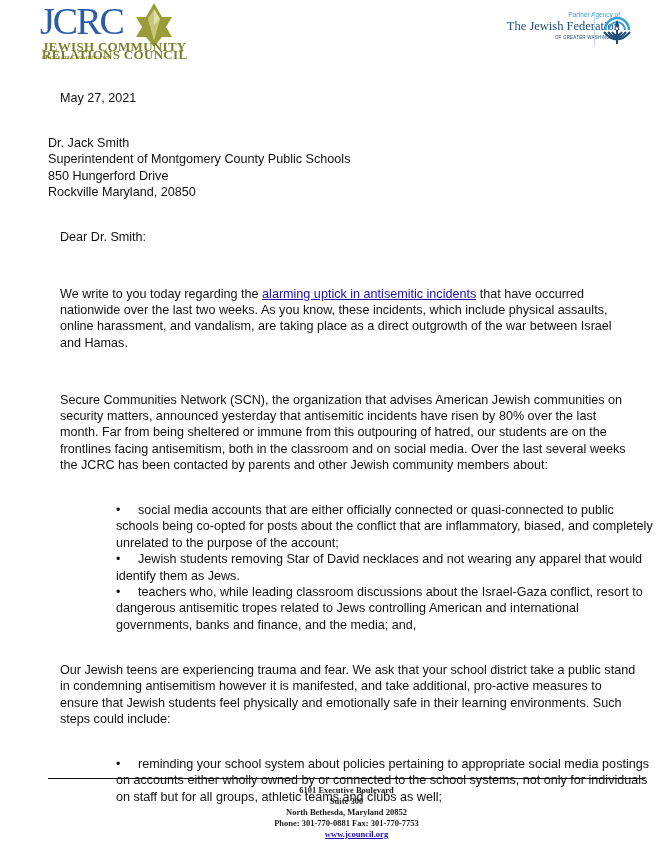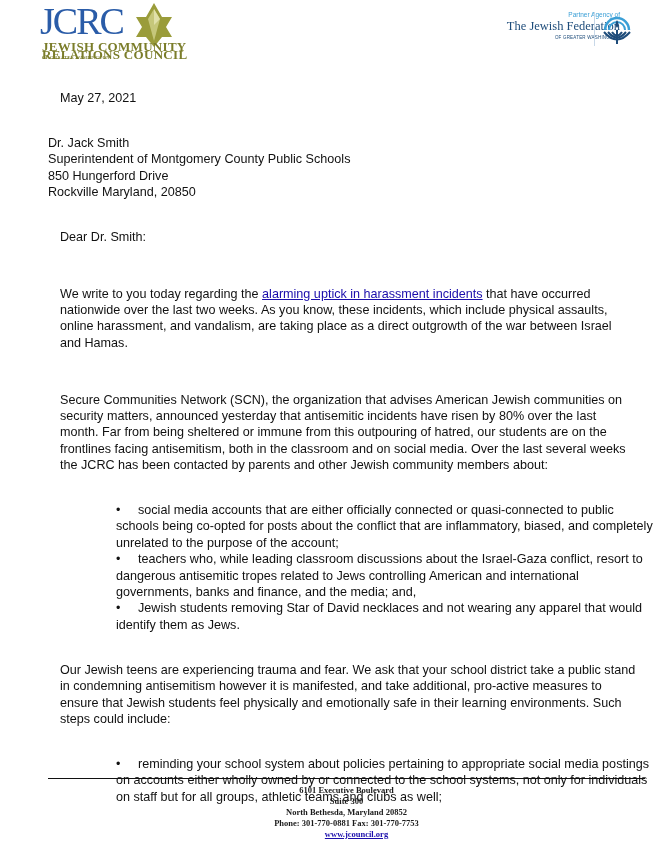--- a/index.html
+++ b/index.html
@@ -70,28 +70,28 @@
   <div class="gap"></div>
   <div>
     <div>Dr. Jack Smith</div>
     <div>Superintendent of Montgomery County Public Schools</div>
     <div>850 Hungerford Drive</div>
     <div>Rockville Maryland, 20850</div>
   </div>
   <div class="gap"></div>
   <p class="p">Dear Dr. Smith:</p>
   <div class="gap"></div>
-  <p class="p"><span>We write to you today regarding the </span><a class="link">alarming uptick in harassment incidents</a><span> that have occurred nationwide over the last two weeks.  As you know, these incidents, which include physical assaults, online harassment, and vandalism, are taking place as a direct outgrowth of the war between Israel and Hamas.</span></p>
+  <p class="p"><span>We write to you today regarding the </span><a class="link">alarming uptick in antisemitic incidents</a><span> that have occurred nationwide over the last two weeks.  As you know, these incidents, which include physical assaults, online harassment, and vandalism, are taking place as a direct outgrowth of the war between Israel and Hamas.</span></p>
   <div class="gap"></div>
   <p class="p">Secure Communities Network (SCN), the organization that advises American Jewish communities on security matters, announced yesterday that antisemitic incidents have risen by 80% over the last month. Far from being sheltered or immune from this outpouring of hatred, our students are on the frontlines facing antisemitism, both in the classroom and on social media.  Over the last several weeks the JCRC has been contacted by parents and other Jewish community members about:</p>
   <div class="gap"></div>
   <div class="bullets">
     <div><span class="bullet-dot">•</span><span>social media accounts that are either officially connected or quasi-connected to public schools being co-opted for posts about the conflict that are inflammatory, biased, and completely unrelated to the purpose of the account;</span></div>
+    <div><span class="bullet-dot">•</span><span>Jewish students removing Star of David necklaces and not wearing any apparel that would identify them as Jews.</span></div>
     <div><span class="bullet-dot">•</span><span>teachers who, while leading classroom discussions about the Israel-Gaza conflict, resort to dangerous antisemitic tropes related to Jews controlling American and international governments, banks and finance, and the media; and,</span></div>
-    <div><span class="bullet-dot">•</span><span>Jewish students removing Star of David necklaces and not wearing any apparel that would identify them as Jews.</span></div>
   </div>
   <div class="gap"></div>
   <p class="p">Our Jewish teens are experiencing trauma and fear. We ask that your school district take a public stand in condemning antisemitism however it is manifested, and take additional, pro-active measures to ensure that Jewish students feel physically and emotionally safe in their learning environments.  Such steps could include:</p>
   <div class="gap"></div>
   <div class="bullets">
     <div><span class="bullet-dot">•</span><span>reminding your school system about policies pertaining to appropriate social media postings on accounts either wholly owned by or connected to the school systems, not only for individuals on staff but for all groups, athletic teams and clubs as well;</span></div>
   </div>
 </div>
 
 <div class="footer-rule"></div>

